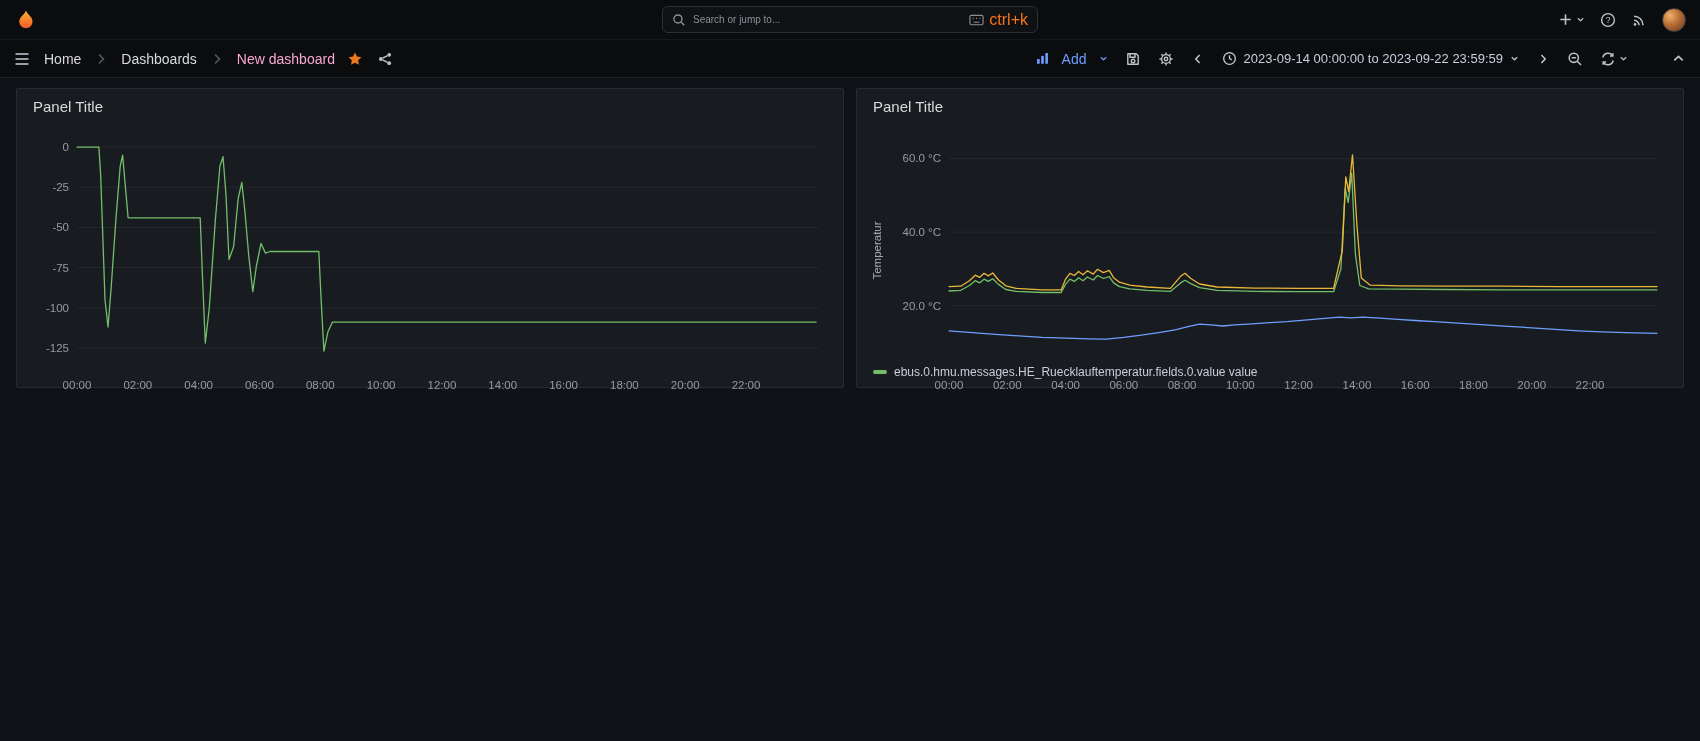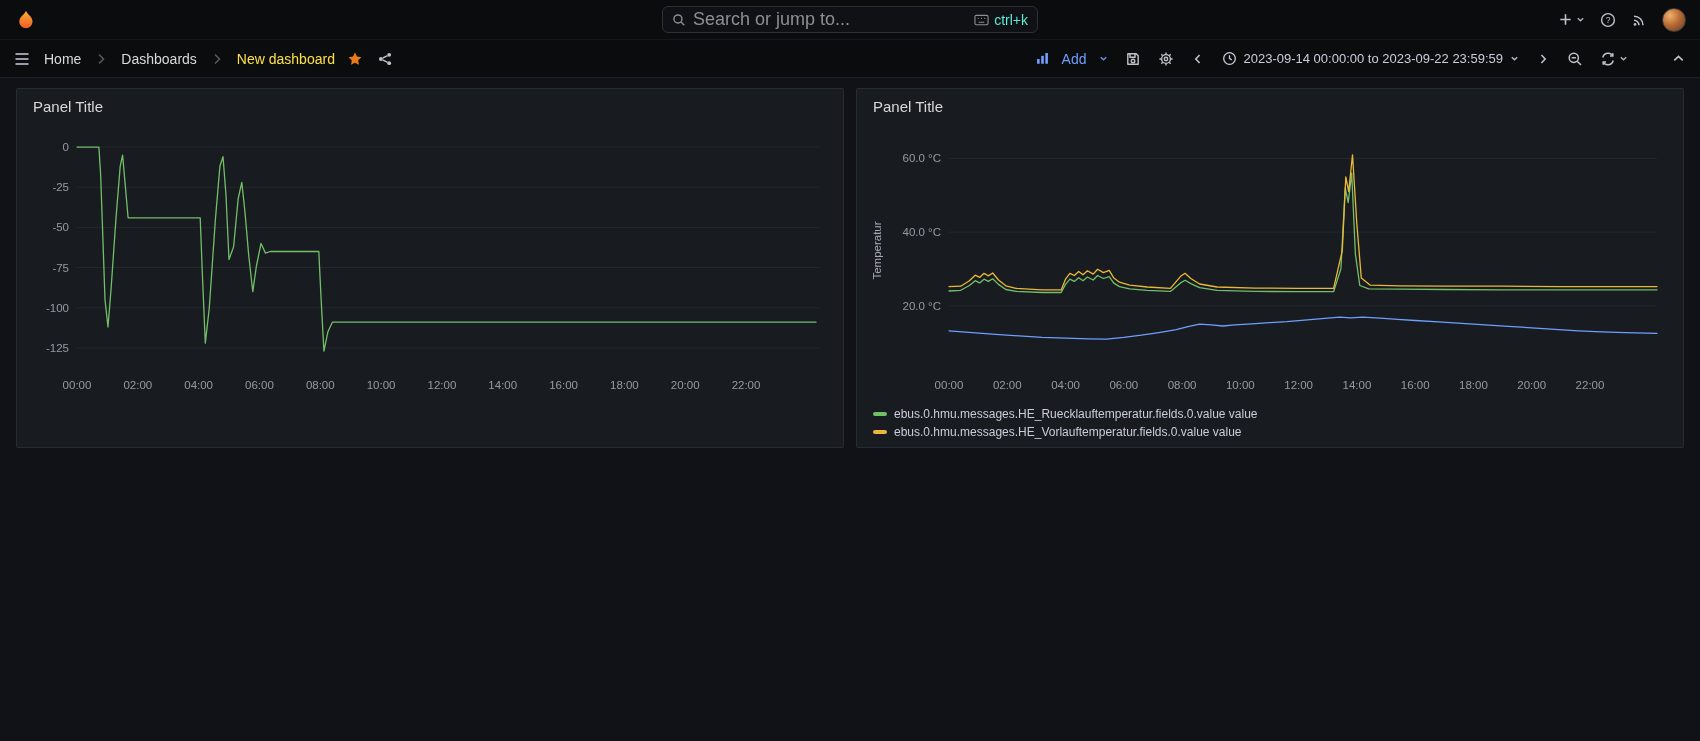--- a/index.html
+++ b/index.html
@@ -6,48 +6,48 @@
   html,body{width:1700px;height:741px;overflow:hidden}
   body{background:#111217;color:#ccccdc;font-family:"Liberation Sans",sans-serif}
   button{background:none;border:none;color:inherit;font:inherit;cursor:pointer;display:flex;align-items:center;gap:3px;padding:0}
   svg{display:block}
   svg text{font-family:"Liberation Sans",sans-serif}
 
   
   .topbar{height:40px;background:#0b0c0e;border-bottom:1px solid #17181c;display:flex;align-items:center;padding:0 14px;position:relative}
   .logo{width:24px;height:24px;display:flex;align-items:center;justify-content:center;cursor:pointer}
   .search-box{position:absolute;left:50%;transform:translateX(-50%);width:376px;height:27px;background:#0f1115;border:1px solid #2e3036;border-radius:6px;display:flex;align-items:center;padding:0 9px;gap:7px;color:#8e8e96}
-  .search-box input{flex:1;background:transparent;border:none;outline:none;color:#3b82f6;font-size:18px;min-width:0}
+  .search-box input{flex:1;background:transparent;border:none;outline:none;color:#3b82f6;font-size:10px;min-width:0}
   .search-box input::placeholder{color:#8e8e96}
-  .shortcut{display:flex;align-items:center;gap:5px;font-size:14px;color:#5eead4;white-space:nowrap}
+  .shortcut{display:flex;align-items:center;gap:5px;font-size:16px;color:#f97316;white-space:nowrap}
   .topbar-right{margin-left:auto;display:flex;align-items:center;gap:15px;color:#c0c2c8}
   .avatar{width:24px;height:24px;border-radius:50%;background:radial-gradient(circle at 32% 30%,#f0b26b 0%,#b96b35 45%,#5e3a22 100%);border:1px solid #3a3b3f;cursor:pointer}
 
   
   .subnav{height:38px;background:#0b0c0e;border-bottom:1px solid #1f2126;display:flex;align-items:center;padding:0 14px;color:#c0c2c8}
   .hamburger{margin-right:14px;color:#ccccdc}
   .breadcrumb{display:flex;align-items:center;gap:16px;font-size:14px}
   .crumb{color:#d9dadb;text-decoration:none;cursor:pointer;white-space:nowrap}
-  .crumb.current{color:#fde047;cursor:default}
+  .crumb.current{color:#f9a8d4;cursor:default}
   .crumb-sep{color:#57585c;display:flex}
   .star-btn{margin-left:12px;color:#eb7b18}
   .share-btn{margin-left:14px;color:#c0c2c8}
   .subnav-right{margin-left:auto;display:flex;align-items:center;gap:17px}
   .add-btn{color:#6e9fff;font-size:14px;font-weight:500;gap:12px}
   .timepicker{gap:7px;font-size:13px;color:#ccccdc;white-space:nowrap}
   .caret{color:inherit;opacity:.9}
   .up-btn{margin-left:26px}
 
   
   .content{padding:10px 16px;display:flex;gap:12px;align-items:flex-start}
-  .panel{flex:1 1 0;min-width:0;height:360px;background:#181b1f;border:1px solid rgba(204,204,220,.09);border-radius:2px;padding:6px 10px 8px;display:flex;flex-direction:column}
+  .panel{flex:1 1 0;min-width:0;height:300px;background:#181b1f;border:1px solid rgba(204,204,220,.09);border-radius:2px;padding:6px 10px 8px;display:flex;flex-direction:column}
   .panel-title{font-size:15px;color:#d8d9da;padding:3px 6px 4px;cursor:pointer;width:max-content}
   .chart{flex:1;min-height:0;position:relative}
   .chart svg{position:absolute;inset:0}
-  .legend{padding:3px 6px 0;display:flex;flex-direction:column;gap:4px}
+  .legend{padding:3px 6px 0;display:flex;flex-direction:row;gap:4px}
   .legend-item{display:flex;align-items:center;gap:7px;font-size:12px;color:#ccccdc;cursor:pointer;width:max-content}
   .legend-swatch{width:14px;height:4px;border-radius:2px;flex:none}
 </style>
 </head>
 <body>
 
 <header class="topbar">
   <div class="logo">
     <svg width="22" height="22" viewBox="0 0 24 24">
       <defs>
@@ -278,20 +278,16 @@
           <polyline points="82.0,172.0 93.7,171.3 102.4,166.5 108.2,161.7 112.6,163.9 117.0,160.2 121.3,162.4 125.7,159.8 131.5,165.4 138.8,170.5 149.0,172.4 175.2,173.5 194.2,173.5 198.5,165.4 202.9,160.2 207.3,162.4 211.7,158.7 216.0,161.7 220.4,158.0 226.2,161.0 230.6,156.5 236.4,159.5 242.2,157.6 246.6,163.9 252.4,167.6 262.6,169.8 280.1,171.3 303.4,172.4 313.6,163.9 318.0,161.3 323.8,164.6 332.6,168.7 350.0,171.3 387.9,172.4 431.6,172.7 466.6,172.7 473.9,149.9 478.2,68.9 481.2,83.6 484.7,54.2 488.4,135.2 492.8,166.5 501.6,169.8 533.6,170.2 577.3,170.5 635.6,170.9 693.9,170.9 752.1,170.9 790.0,170.9" fill="none" stroke="#73bf69" stroke-width="1.3" stroke-linejoin="round" stroke-linecap="round"></polyline>
           <polyline points="82.0,167.6 93.7,167.2 102.4,161.7 108.2,156.2 112.6,158.4 117.0,154.3 121.3,156.9 125.7,154.0 131.5,161.0 138.8,166.8 149.0,169.4 175.2,170.9 194.2,170.9 198.5,160.2 202.9,154.3 207.3,156.5 211.7,152.5 216.0,155.8 220.4,151.8 226.2,155.1 230.6,150.3 236.4,153.6 242.2,151.4 246.6,158.7 252.4,163.2 262.6,166.1 280.1,168.0 303.4,169.4 313.6,157.3 318.0,154.3 323.8,159.5 332.6,165.0 350.0,168.0 387.9,169.1 431.6,169.4 466.6,169.4 475.3,131.5 478.8,57.9 481.7,72.6 485.5,35.8 489.9,105.7 494.3,159.1 503.0,166.1 533.6,166.8 577.3,167.2 635.6,167.2 693.9,167.6 752.1,167.6 790.0,167.6" fill="none" stroke="#eab839" stroke-width="1.3" stroke-linejoin="round" stroke-linecap="round"></polyline>
           <polyline points="82.0,211.8 105.3,213.6 128.6,215.4 151.9,216.9 175.2,218.4 198.5,219.1 221.9,219.9 239.3,220.2 256.8,218.4 274.3,216.2 291.8,213.6 309.3,210.7 320.9,207.7 332.6,205.1 344.2,205.9 355.9,207.0 367.5,205.9 385.0,204.8 402.5,203.7 420.0,202.6 437.5,201.1 454.9,199.6 472.4,198.1 484.1,198.9 495.7,198.1 513.2,199.2 530.7,200.3 548.2,201.5 571.5,202.9 594.8,204.4 618.1,205.9 641.4,207.3 664.7,208.8 688.0,210.3 711.3,211.8 734.6,212.9 758.0,213.6 790.0,214.3" fill="none" stroke="#6e9fff" stroke-width="1.3" stroke-linejoin="round" stroke-linecap="round"></polyline>
         </svg>
       </div>
     <div class="legend">
         <div class="legend-item">
           <span class="legend-swatch" style="background: rgb(115, 191, 105);"></span>
           <span>ebus.0.hmu.messages.HE_Ruecklauftemperatur.fields.0.value value</span>
         </div>
-        <div class="legend-item">
-          <span class="legend-swatch" style="background: rgb(234, 184, 57);"></span>
-          <span>ebus.0.hmu.messages.HE_Vorlauftemperatur.fields.0.value value</span>
-        </div>
       </div>
   </section>
 
 </main>
 
 </body></html>

